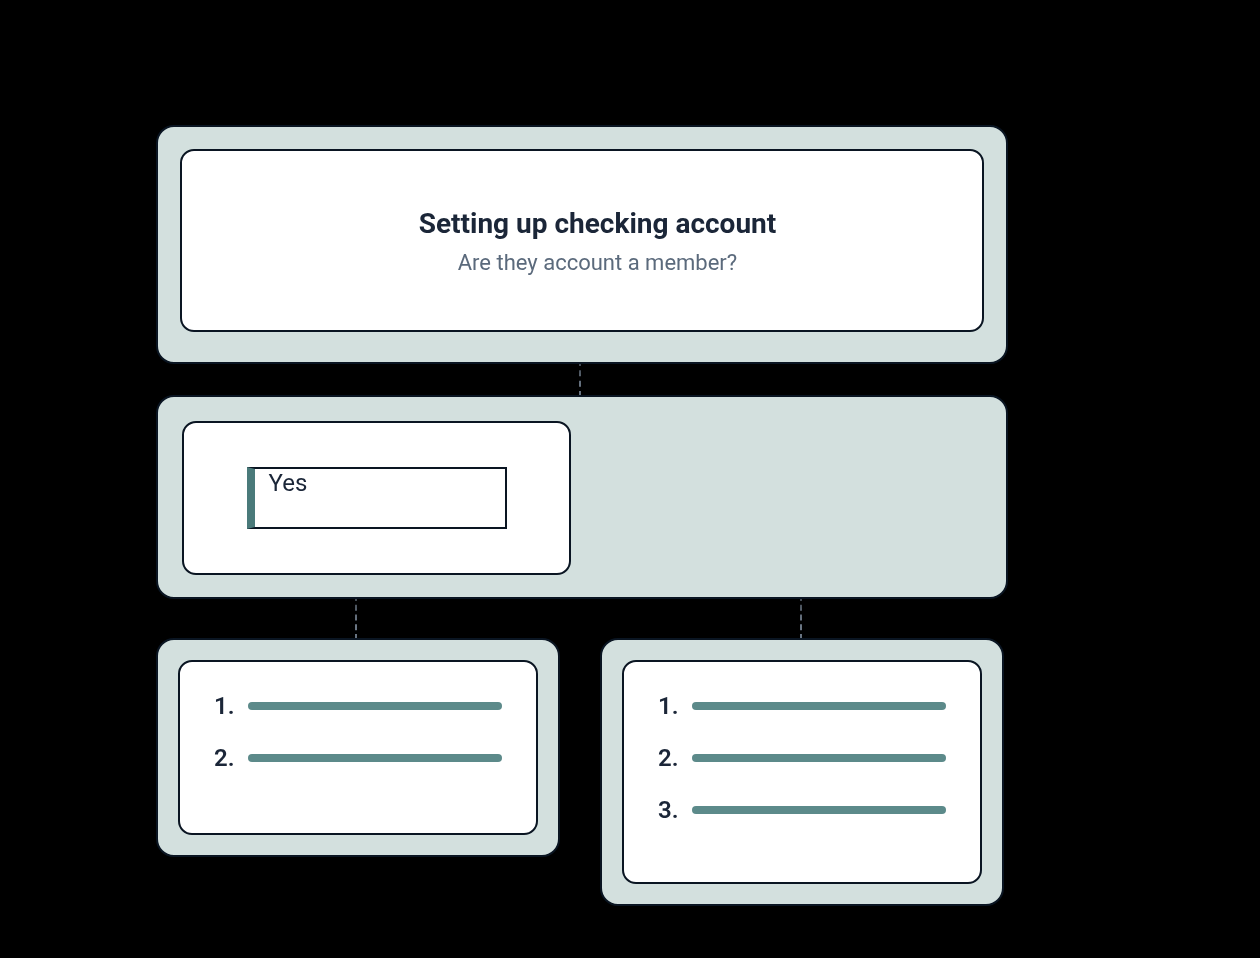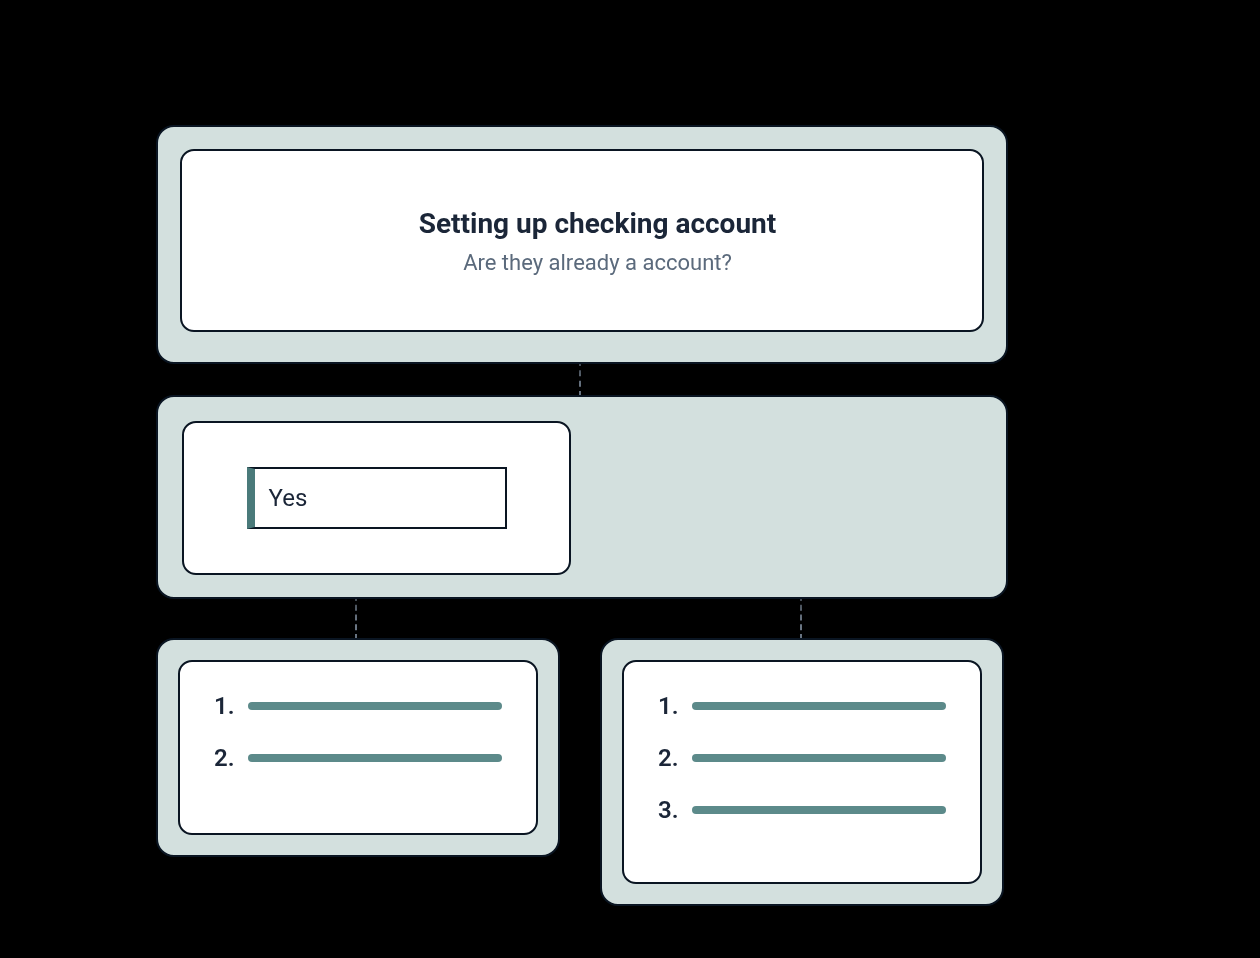--- a/index.html
+++ b/index.html
@@ -34,21 +34,21 @@
     background:#fff;border:2px solid #0a1522;border-radius:14px;
     display:flex;align-items:center;justify-content:center;
   }
   #c-yes{left:24px;}
   #c-no {right:24px;}
 
   .option-box{
     width:260px;height:62px;
     border:2px solid #0a1522;
     border-left:8px solid #4a7a7a;
-    display:flex;align-items:center;
+    display:flex;align-items:flex-start;
     padding-left:14px;
     font-size:24px;color:#1b2638;
     box-sizing:border-box;
     cursor:pointer;
   }
 
   
   .list-panel .card{position:absolute;left:20px;top:20px;right:20px;bottom:20px;
                     padding:30px 34px;box-sizing:border-box;}
   #p-left {left:156px;top:638px;width:400px;height:215px;}
@@ -70,21 +70,21 @@
 
 <div class="stage">
 
   <div class="vline" id="l1"></div>
   <div class="vline" id="l2"></div>
   <div class="vline" id="l3"></div>
 
   <div class="panel" id="p-top">
     <div class="card" id="c-top">
       <h1>Setting up checking account</h1>
-      <p>Are they already a account?</p>
+      <p>Are they account a member?</p>
     </div>
   </div>
 
   <div class="panel" id="p-mid">
     <div class="choice-card" id="c-yes">
       <div class="option-box">
         <span>Yes</span>
       </div>
     </div>
   </div>

